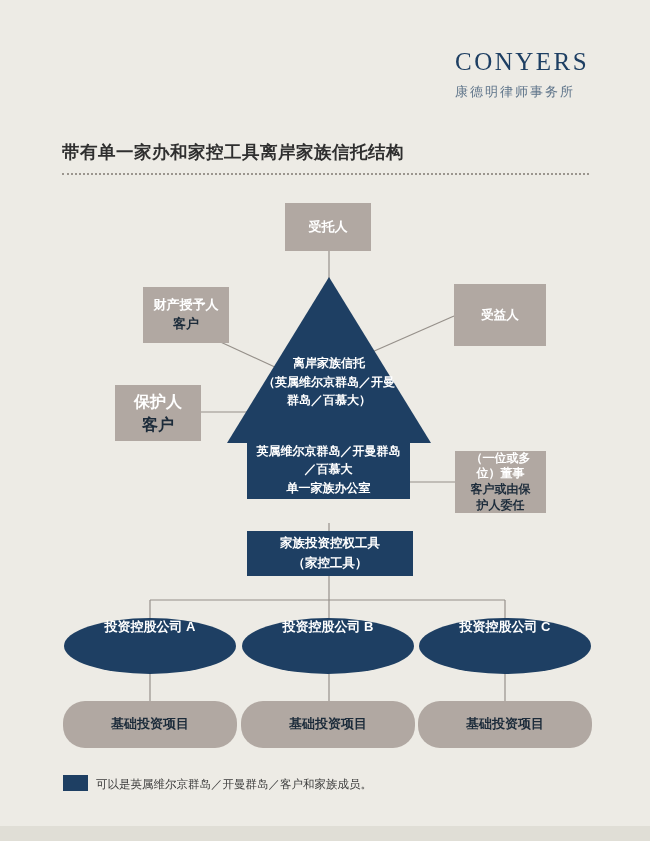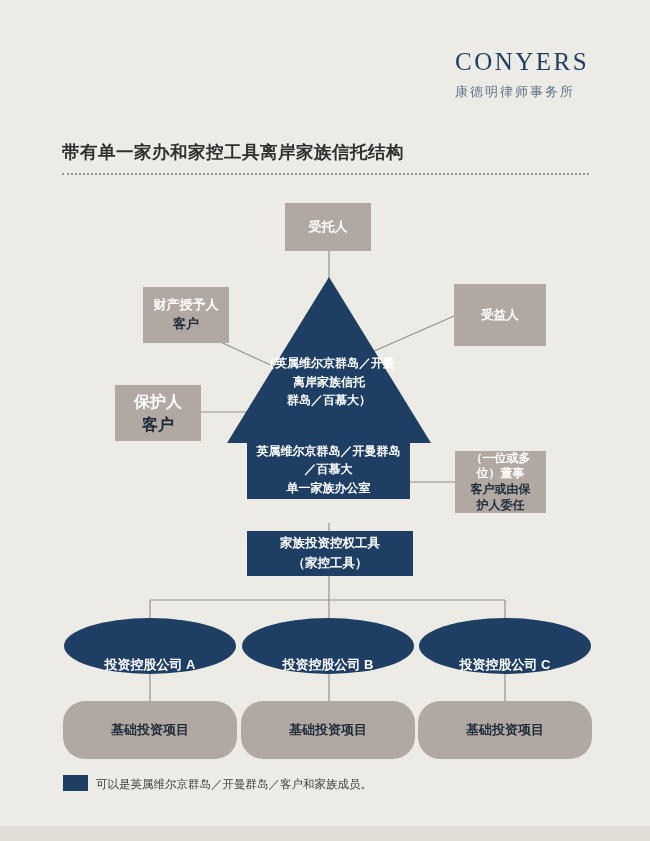--- a/index.html
+++ b/index.html
@@ -68,28 +68,28 @@
   }
 
   .percent {
     position: absolute; left: 366px; top: 443px;
     font-size: 15px; font-weight: bold; color: #141414;
   }
 
   .ellipse {
     position: absolute; width: 172px; height: 56px;
     background: #1e3f63; border-radius: 50%;
-    display: flex; align-items: flex-end; justify-content: center;
+    display: flex; align-items: flex-start; justify-content: center;
     color: #ffffff; font-weight: bold; font-size: 13px;
   }
   .ellipse-a { left: 64px;  top: 618px; }
   .ellipse-b { left: 242px; top: 618px; }
   .ellipse-c { left: 419px; top: 618px; }
 
-  .invest { width: 174px; height: 58px; font-size: 13px; color: #1c2b3a; border-radius: 22px; }
+  .invest { width: 174px; height: 47px; font-size: 13px; color: #1c2b3a; border-radius: 22px; }
   .invest-a { left: 63px;  top: 701px; }
   .invest-b { left: 241px; top: 701px; }
   .invest-c { left: 418px; top: 701px; }
 
   
   .legend-swatch {
     position: absolute; left: 63px; top: 775px;
     width: 25px; height: 16px; background: #1e3f63;
   }
   .legend-text {
@@ -150,22 +150,22 @@
     <div class="node gray protector">
       <span class="role">保护人</span>
       <span class="who">客户</span>
     </div>
 
     <div class="node gray beneficiaries">
       <span class="role">受益人</span>
     </div>
 
     <div class="trust-label">
+      <div>离岸家族信托</div>
       <div>（英属维尔京群岛／开曼</div>
-      <div>离岸家族信托</div>
       <div>群岛／百慕大）</div>
     </div>
 
     <div class="percent">100%</div>
 
     <div class="node navy family-office">
       <span>英属维尔京群岛／开曼群岛</span>
       <span>／百慕大</span>
       <span>单一家族办公室</span>
     </div>

